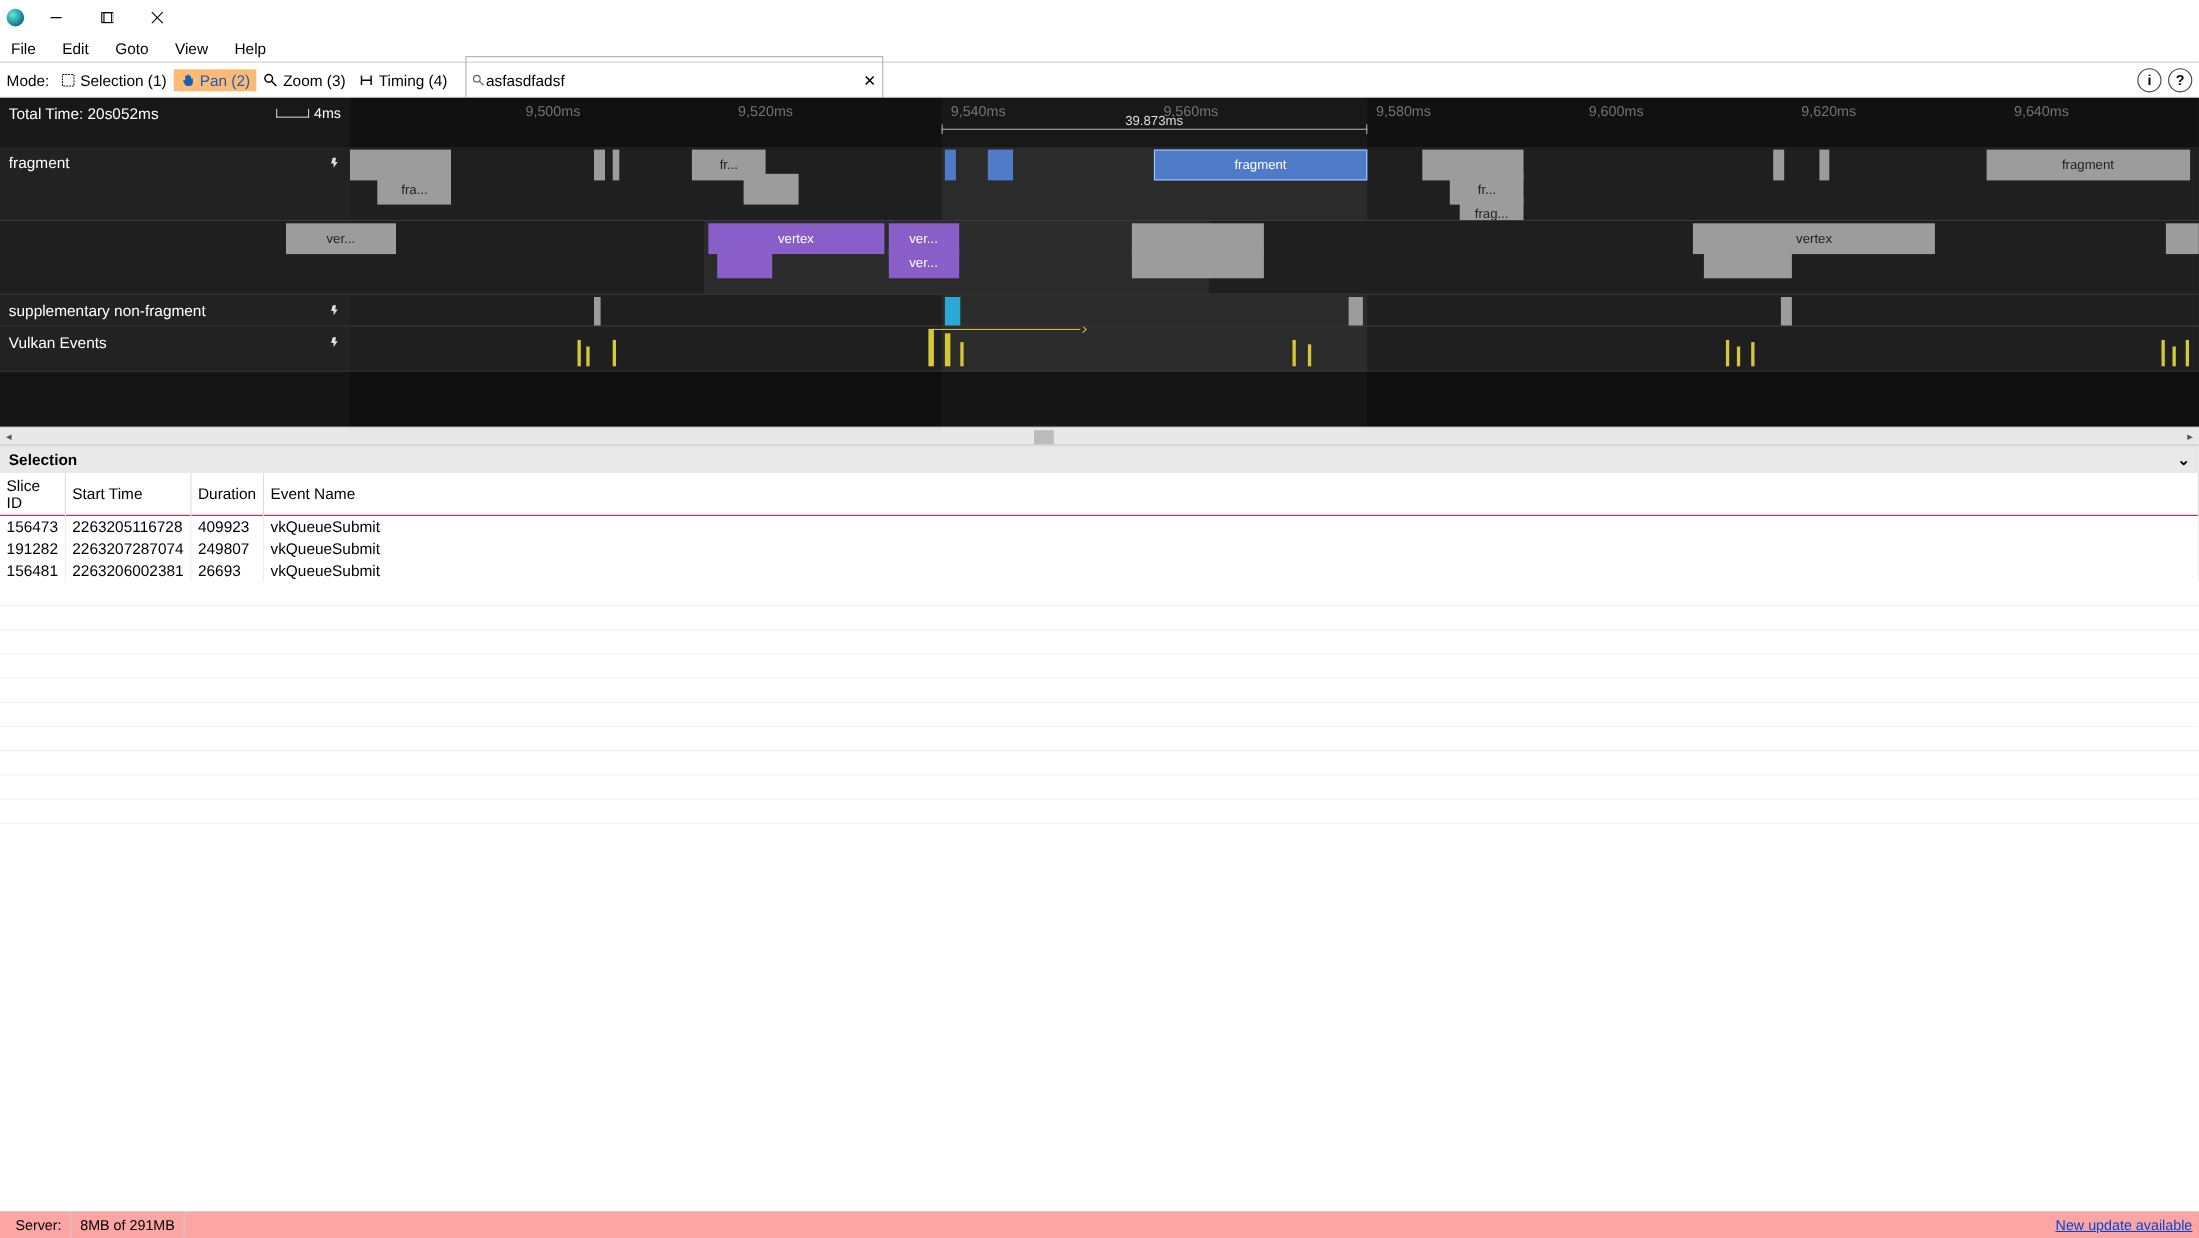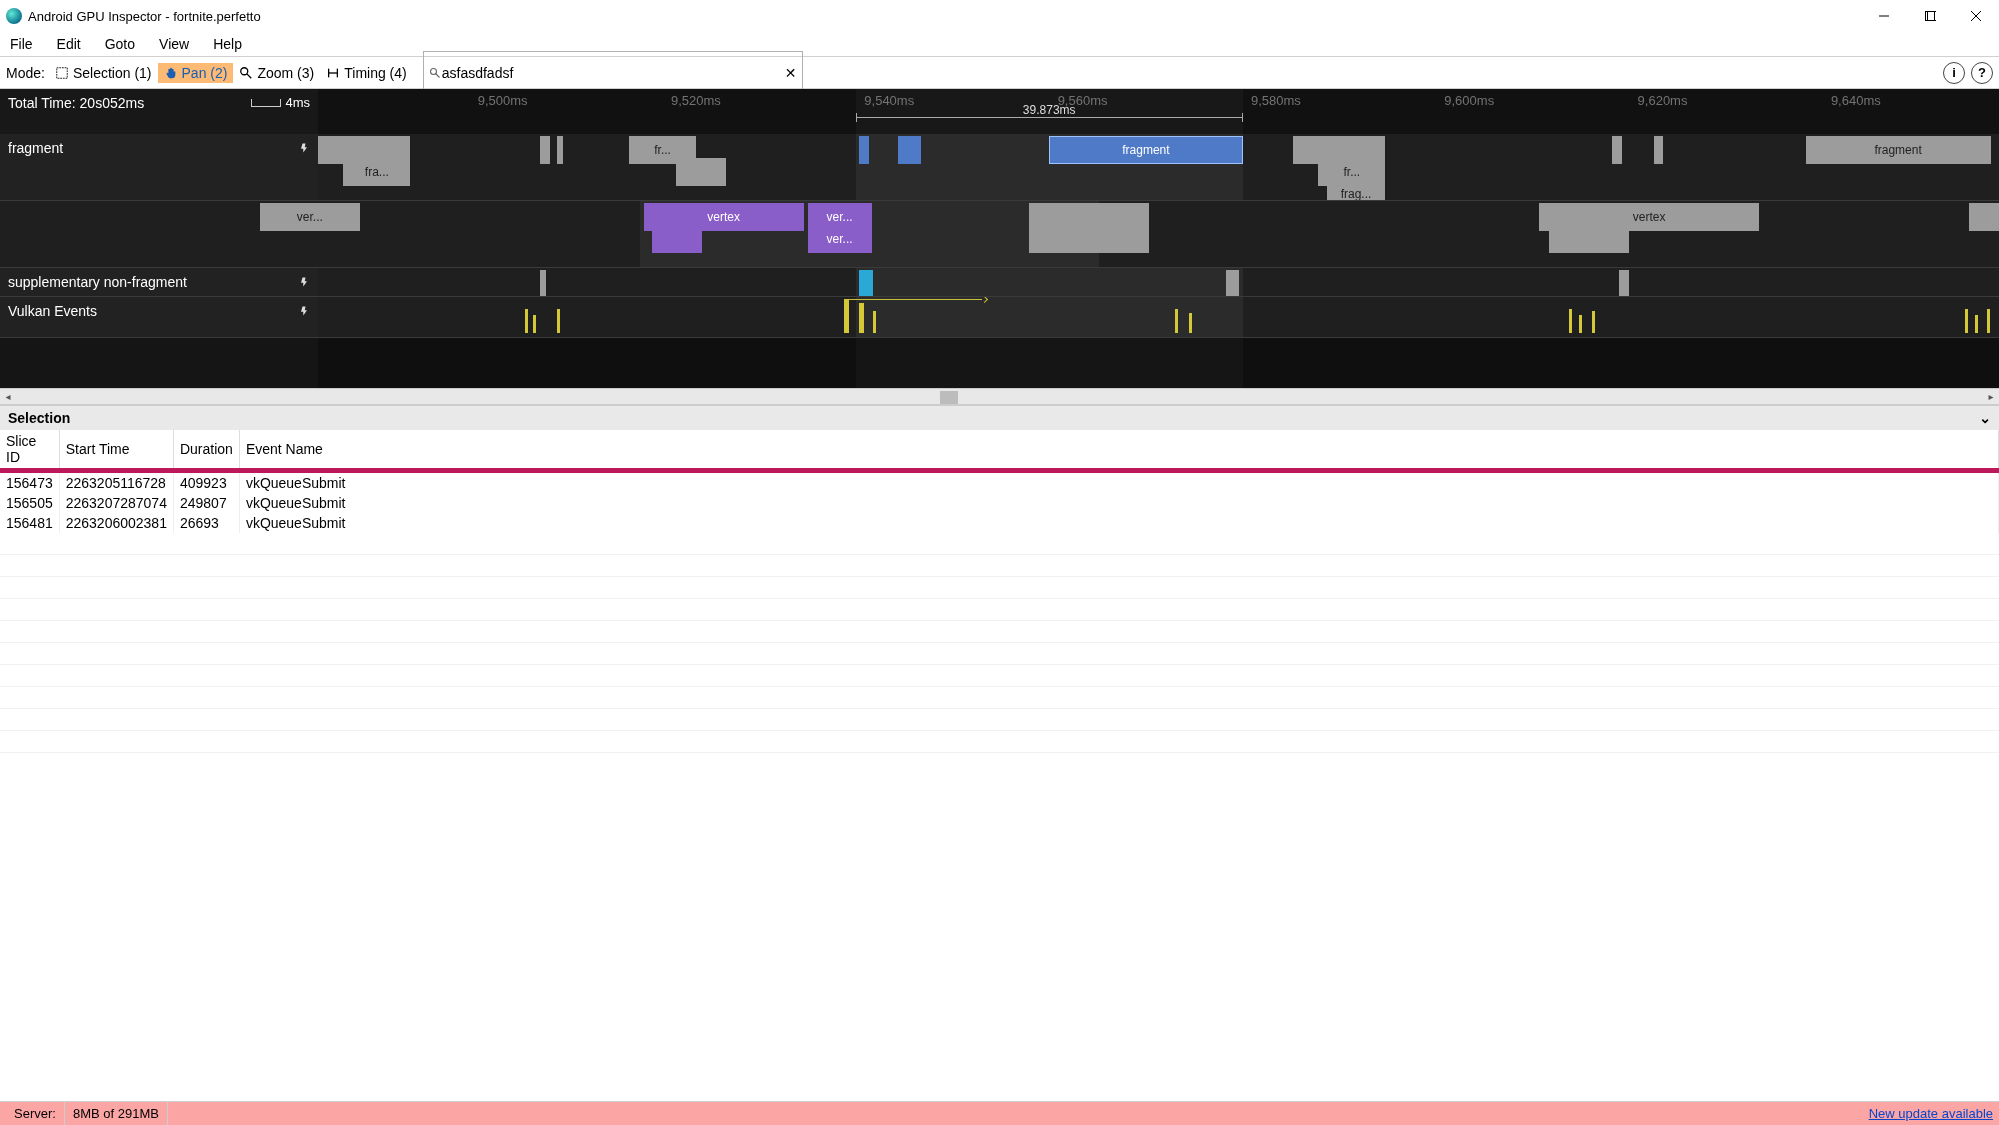--- a/index.html
+++ b/index.html
@@ -53,36 +53,35 @@
 .empty-tl { height: 50px; background:#151515; }
 .hscroll { height: 17px; background:#e8e8e8; display:flex; align-items:center; position:relative; border-top:1px solid #ccc; border-bottom:1px solid #ccc; }
 .hscroll .arrow { width:16px; text-align:center; font-size:10px; color:#555; }
 .hscroll .thumb { position:absolute; height:13px; top:2px; background:#bcbcbc; }
 
 .panel { border-top: 1px solid #ccc; }
 .panel-hdr { display:flex; align-items:center; padding:4px 8px; font-weight:600; background:#e9e9e9; }
 .panel-hdr .chev { margin-left:auto; }
 .tbl { width:100%; border-collapse:collapse; }
 .tbl thead th { text-align:left; font-weight:400; padding:3px 6px; border-right:1px solid #ddd; position:relative; }
-.tbl thead { border-bottom: 5px solid #be185d; padding-left: 44px; }
+.tbl thead { border-bottom: 1px solid #be185d; padding-left: 44px; }
 .tbl td { padding:2px 6px; border-right:1px solid #eee; }
 .tbl tbody tr:nth-child(odd){ background:#fff; }
 .tbl tbody tr:nth-child(even){ background:#fff; }
 .emptyrows div { height:22px; border-bottom:1px solid #f2f2f2; }
 
 .statusbar { position:fixed; bottom:0; left:0; right:0; height:24px; display:flex; align-items:center; padding:0 6px; border-top:1px solid #d0d0d0; font-size:13px; background:#fca5a5; }
 .statusbar .cell { border-right:1px solid #ccc; padding:0 8px; height:100%; display:flex; align-items:center; }
 .statusbar .link { margin-left:auto; color:#0645cc; text-decoration:underline; }
 </style>
 </head>
 <body>
 
 <div class="titlebar">
   <div class="icon"></div>
-  <div class="title">Android GPU Inspector - fortnite.perfetto</div>
   <div class="winbtn">
       <svg width="12" height="12">
         <line x1="1" y1="6" x2="11" y2="6"></line>
       </svg>
     </div>
   <div class="winbtn">
       <svg width="12" height="12">
         <rect x="1.5" y="1.5" width="9" height="9"></rect>
         <rect x="3.5" y="-0.5" width="9" height="9" transform="translate(0,2)"></rect>
       </svg>
@@ -310,21 +309,21 @@
     </tr>
       </thead>
     <tbody>
       <tr>
         <td>156473</td>
         <td>2263205116728</td>
         <td>409923</td>
         <td>vkQueueSubmit</td>
       </tr>
       <tr>
-        <td>156505</td>
+        <td>191282</td>
         <td>2263207287074</td>
         <td>249807</td>
         <td>vkQueueSubmit</td>
       </tr>
       <tr>
         <td>156481</td>
         <td>2263206002381</td>
         <td>26693</td>
         <td>vkQueueSubmit</td>
       </tr>

